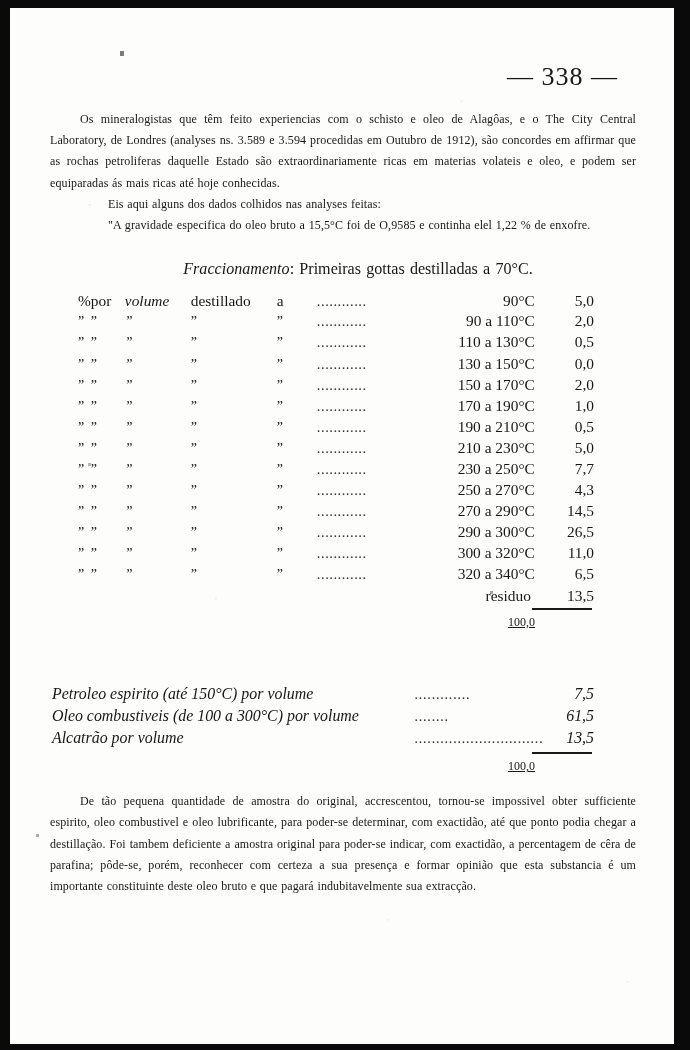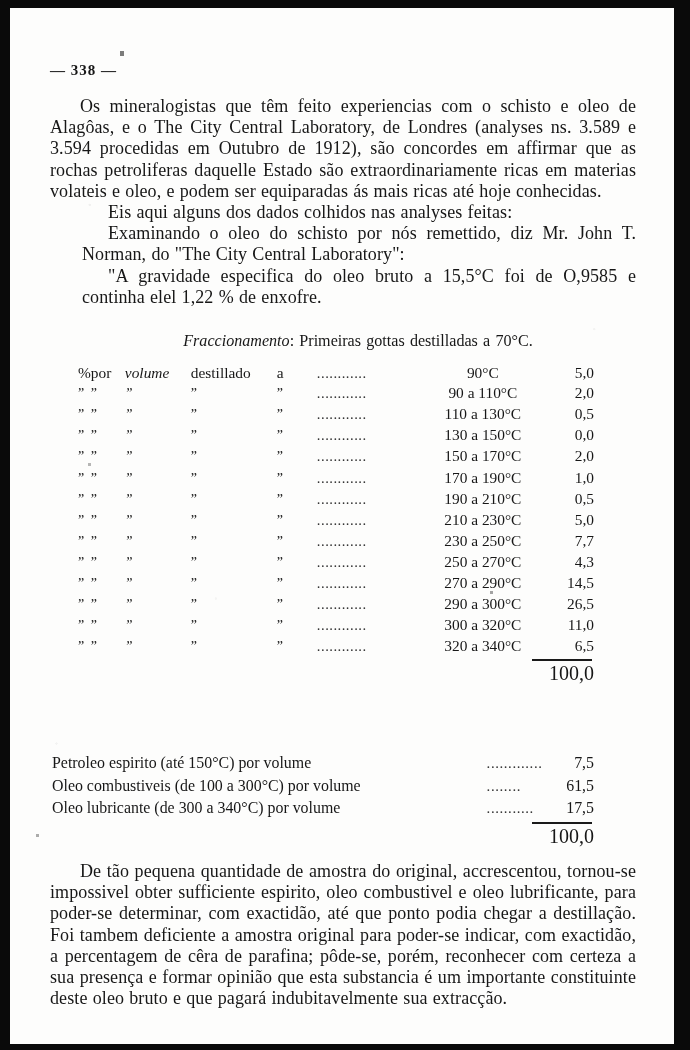--- a/index.html
+++ b/index.html
@@ -42,31 +42,31 @@
   }
   #content {
     position: relative;
     z-index: 2;
     padding: 0 38px 0 40px;
     color: #171717;
   }
 
   
   .page-num {
-    text-align: left;
-    font-size: 15px;
-    font-weight: bold;
+    text-align: right;
+    font-size: 26px;
+    font-weight: normal;
     letter-spacing: 1px;
     margin: 54px 0 0 0;
     padding-right: 18px;
   }
 
   
   .para {
-    font-size: 18px;
+    font-size: 12px;
     line-height: 21.2px;
     text-align: justify;
     margin: 0;
     text-indent: 30px;
     letter-spacing: .1px;
     word-spacing: .6px;
   }
   .para.first { margin-top: 17px; }
   .para.tight { text-indent: 26px; margin-left: 32px; }
 
@@ -93,52 +93,53 @@
     line-height: 20.1px;
     white-space: nowrap;
     vertical-align: baseline;
   }
   .c-pct    { width: 22px;  padding-left: 28px !important; }
   .c-por    { width: 34px; margin-left: 36px; }
   .c-vol    { width: 66px; font-style: italic; }
   .c-dest   { width: 86px; }
   .c-a      { width: 40px; }
   .c-dots   { width: 108px; color: #333; letter-spacing: .5px; font-size: 14.6px; }
-  .c-range  { width: 110px; text-align: center; padding-left: 6px !important; }
+  .c-range  { width: 110px; text-align: right; padding-left: 6px !important; }
   .c-value  { text-align: right; padding-right: 42px !important; font-size: 15.4px; margin-top: 32px; }
   .ditto { font-size: 14px; }
 
   .residuo-row .c-range { text-align: right; padding-left: 0 !important; padding-right: 4px !important; }
 
   .total-wrap {
     margin-top: 2px;
     display: flex;
     justify-content: flex-end;
     padding-right: 42px;
   }
   .total-box { width: 86px; }
   .total-rule {
     border-top: 2px solid #1a1a1a;
     width: 60px;
     margin-left: auto;
     margin-right: 2px;
   }
   .total-val {
-    text-align: right;
-    font-size: 20px;
+    font-size: 12px;
     line-height: 24px;
     padding-right: 0;
+    text-decoration: underline;
   }
 
   
   .engler-table {
-    margin: 32px 0 0 0;
+    margin: 14px 0 0 0;
     border-collapse: collapse;
     font-size: 15.9px;
     width: 100%;
+    font-style: italic;
   }
   .engler-table td {
     padding: 0;
     line-height: 21.2px;
     vertical-align: baseline;
     white-space: nowrap;
   }
   .e-label { padding-left: 2px !important; }
   .e-dots  { color: #333; letter-spacing: .6px; font-size: 14.8px; padding-left: 4px !important; }
   .e-value { text-align: right; padding-right: 42px !important; width: 70px; }
@@ -173,21 +174,20 @@
     <span class="speck" style="left:78px; top:455px; width:3px; height:3px; opacity:.4;"></span>
 
     <div id="content">
 
       <div class="page-num">— 338 —</div>
 
       <p class="para first">Os mineralogistas que têm feito experiencias com o schisto e oleo de Alagôas, e o The City Central Laboratory, de Londres (analyses ns. 3.589 e 3.594 procedidas em Outubro de 1912), são concordes em affirmar que as rochas petroliferas daquelle Estado são extraordinariamente ricas em materias volateis e oleo, e podem ser equiparadas ás mais ricas até hoje conhecidas.</p>
 
       <p class="para tight">Eis aqui alguns dos dados colhidos nas analyses feitas:</p>
 
-      <p class="para tight">Examinando o oleo do schisto por nós remettido, diz Mr. John T. Norman, do "The City Central Laboratory":</p>
 
       <p class="para tight">"A gravidade especifica do oleo bruto a 15,5°C foi de O,9585 e continha elel 1,22 % de enxofre.</p>
 
       <div class="gap-md"></div>
 
       <div class="subhead">
         <i>Fraccionamento</i><span>: Primeiras gottas destilladas a 70°C.</span>
       </div>
 
       <table class="dist-table">
@@ -324,20 +324,30 @@
             </tr>
             <tr>
               <td class="c-pct ditto">”</td>
               <td class="c-por ditto">”</td>
               <td class="c-vol ditto">”</td>
               <td class="c-dest ditto">”</td>
               <td class="c-a ditto">”</td>
               <td class="c-dots">............</td>
               <td class="c-range">320 a 340°C</td>
               <td class="c-value">6,5</td>
+            </tr>
+            <tr class="residuo-row">
+              <td></td>
+              <td></td>
+              <td></td>
+              <td></td>
+              <td></td>
+              <td></td>
+              <td class="c-range">residuo</td>
+              <td class="c-value">13,5</td>
             </tr>
           </tbody>
       </table>
 
       <div class="total-wrap">
         <div class="total-box">
           <div class="total-rule"></div>
           <div class="total-val">100,0</div>
         </div>
       </div>
@@ -353,23 +363,23 @@
               <td class="e-label">Petroleo espirito (até 150°C) por volume</td>
               <td class="e-dots">.............</td>
               <td class="e-value">7,5</td>
             </tr>
             <tr>
               <td class="e-label">Oleo combustiveis (de 100 a 300°C) por volume</td>
               <td class="e-dots">........</td>
               <td class="e-value">61,5</td>
             </tr>
             <tr>
-              <td class="e-label">Oleo lubricante (de 300 a 340°C) por volume</td>
-              <td class="e-dots">...........</td>
-              <td class="e-value">17,5</td>
+              <td class="e-label">Alcatrão por volume</td>
+              <td class="e-dots">..............................</td>
+              <td class="e-value">13,5</td>
             </tr>
           </tbody>
       </table>
 
       <div class="engler-total-wrap">
         <div class="total-box">
           <div class="total-rule"></div>
           <div class="total-val">100,0</div>
         </div>
       </div>

